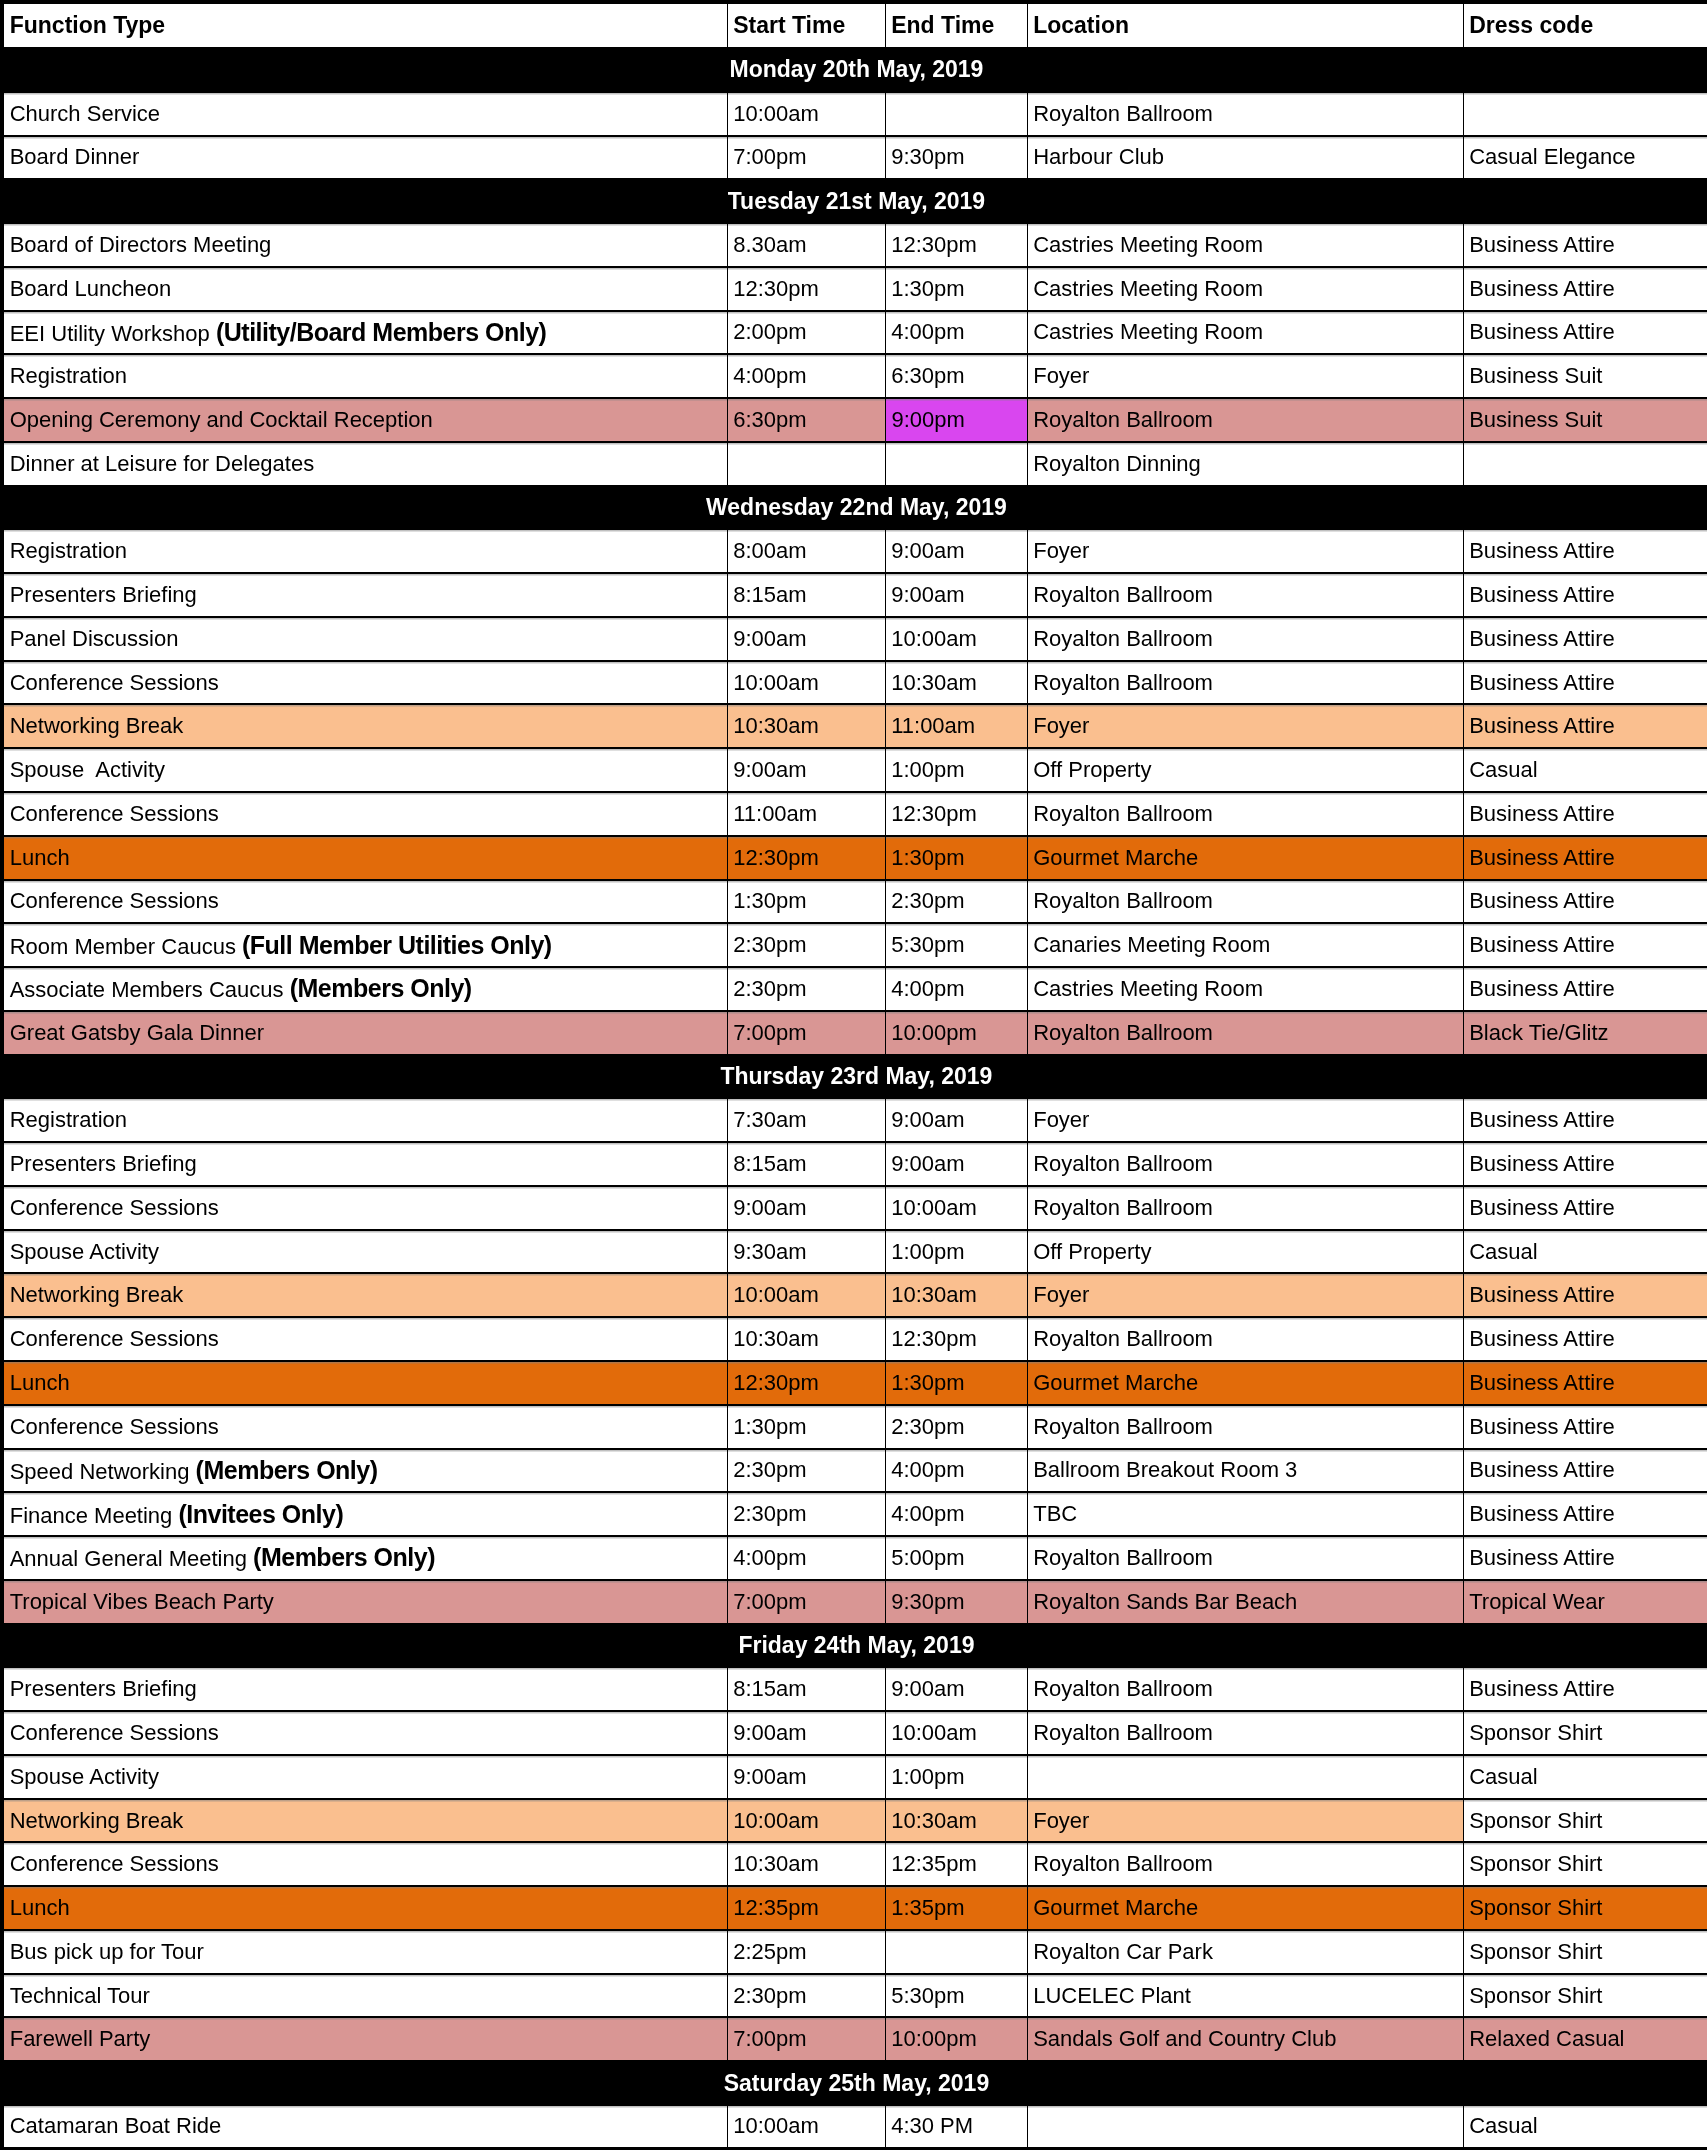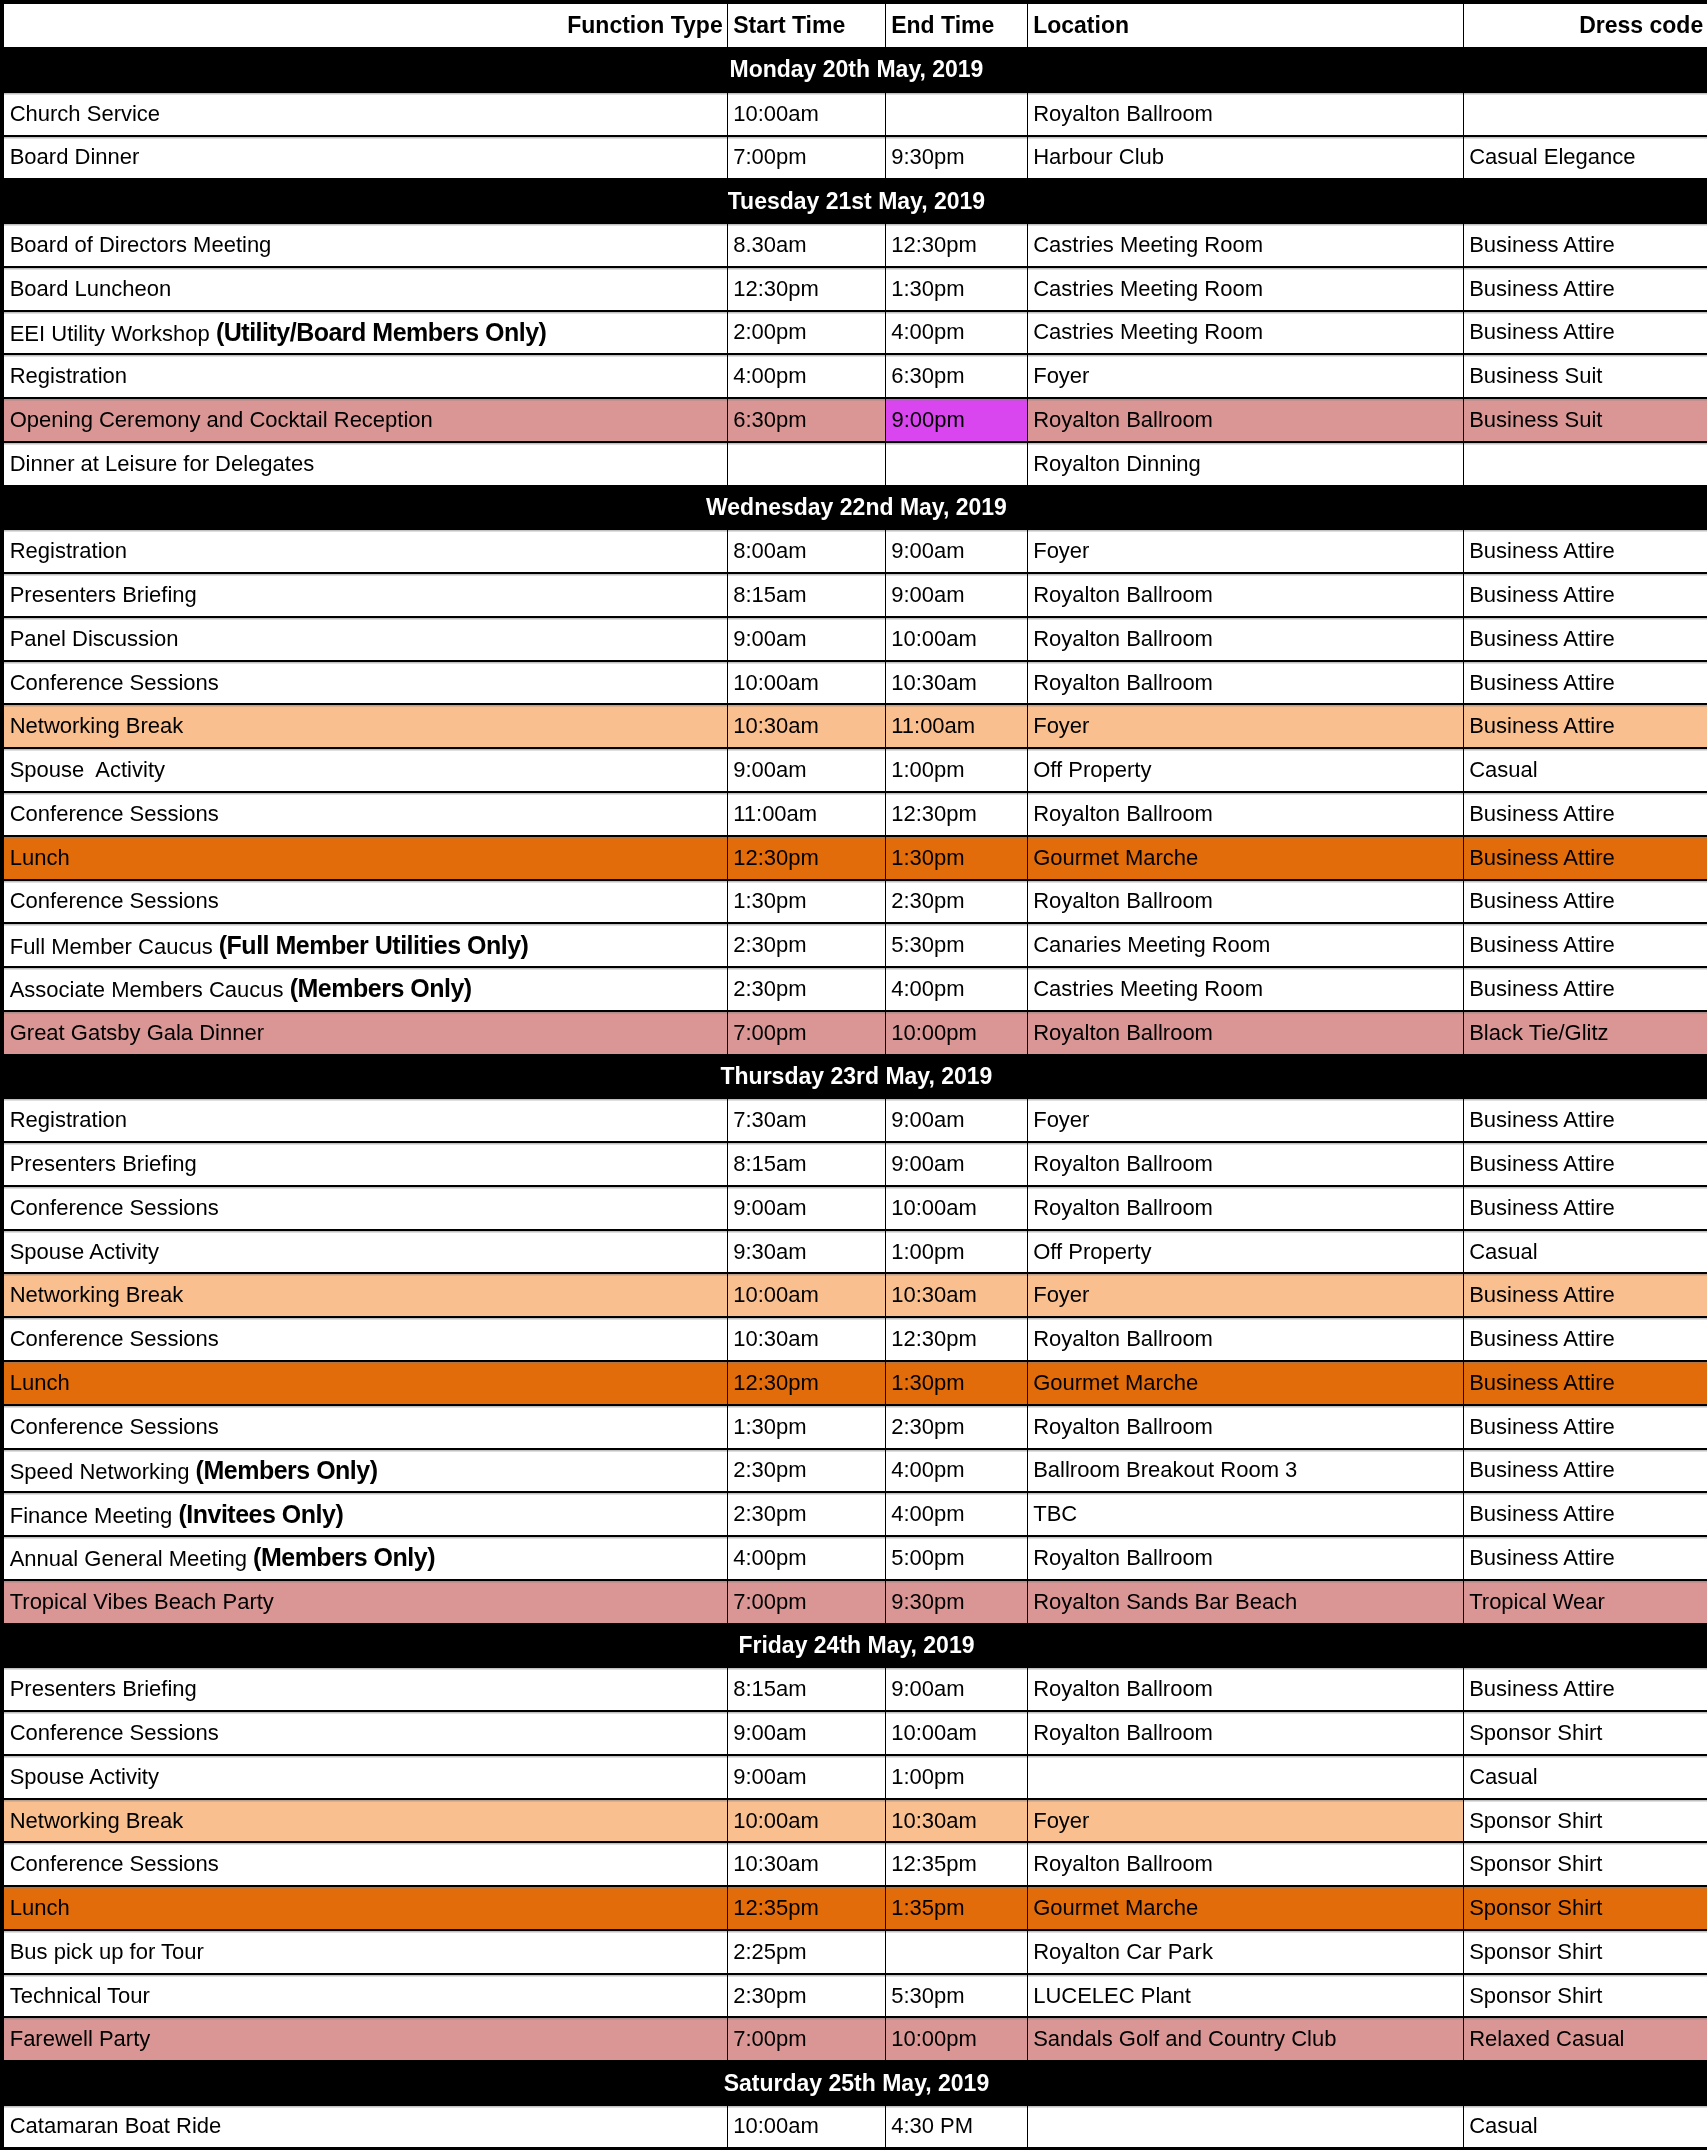--- a/index.html
+++ b/index.html
@@ -22,21 +22,21 @@
     vertical-align:middle;
     overflow:hidden;
     white-space:pre-wrap;
     padding:0 3.8px 0 5.7px;
   }
   thead tr{height:46px;}
   tbody tr{height:43px;}
   th{
     font-size:23px;font-weight:bold;background:#fff;text-align:left;
   }
-  th.h-function,th.h-dress{text-align:right;}
+  th.h-function,th.h-dress{text-align:left;}
   td{font-size:22px;font-weight:normal;}
   td.cell{box-shadow:inset 0 1.4px 0 rgba(130,130,130,0.5);}
   tr.band td{
     background:#000;color:#fff;
     text-align:center;font-weight:bold;font-size:23px;
     border-left:none;border-right:none;
     box-shadow:none;
   }
   .note{font-weight:bold;font-size:25px;letter-spacing:-0.5px;}
 </style>
@@ -183,21 +183,21 @@
         <td class="cell c-dress" style="background: rgb(226, 107, 10);">Business Attire</td>
       </tr>
       <tr>
         <td class="cell c-function"><span>Conference Sessions</span></td>
         <td class="cell c-start">1:30pm</td>
         <td class="cell c-end">2:30pm</td>
         <td class="cell c-location">Royalton Ballroom</td>
         <td class="cell c-dress">Business Attire</td>
       </tr>
       <tr>
-        <td class="cell c-function"><span>Full Member Caucus</span> <span class="note">(Full Member Utilities Only)</span></td>
+        <td class="cell c-function"><span>Room Member Caucus</span> <span class="note">(Full Member Utilities Only)</span></td>
         <td class="cell c-start">2:30pm</td>
         <td class="cell c-end">5:30pm</td>
         <td class="cell c-location">Canaries Meeting Room</td>
         <td class="cell c-dress">Business Attire</td>
       </tr>
       <tr>
         <td class="cell c-function"><span>Associate Members Caucus</span> <span class="note">(Members Only)</span></td>
         <td class="cell c-start">2:30pm</td>
         <td class="cell c-end">4:00pm</td>
         <td class="cell c-location">Castries Meeting Room</td>

